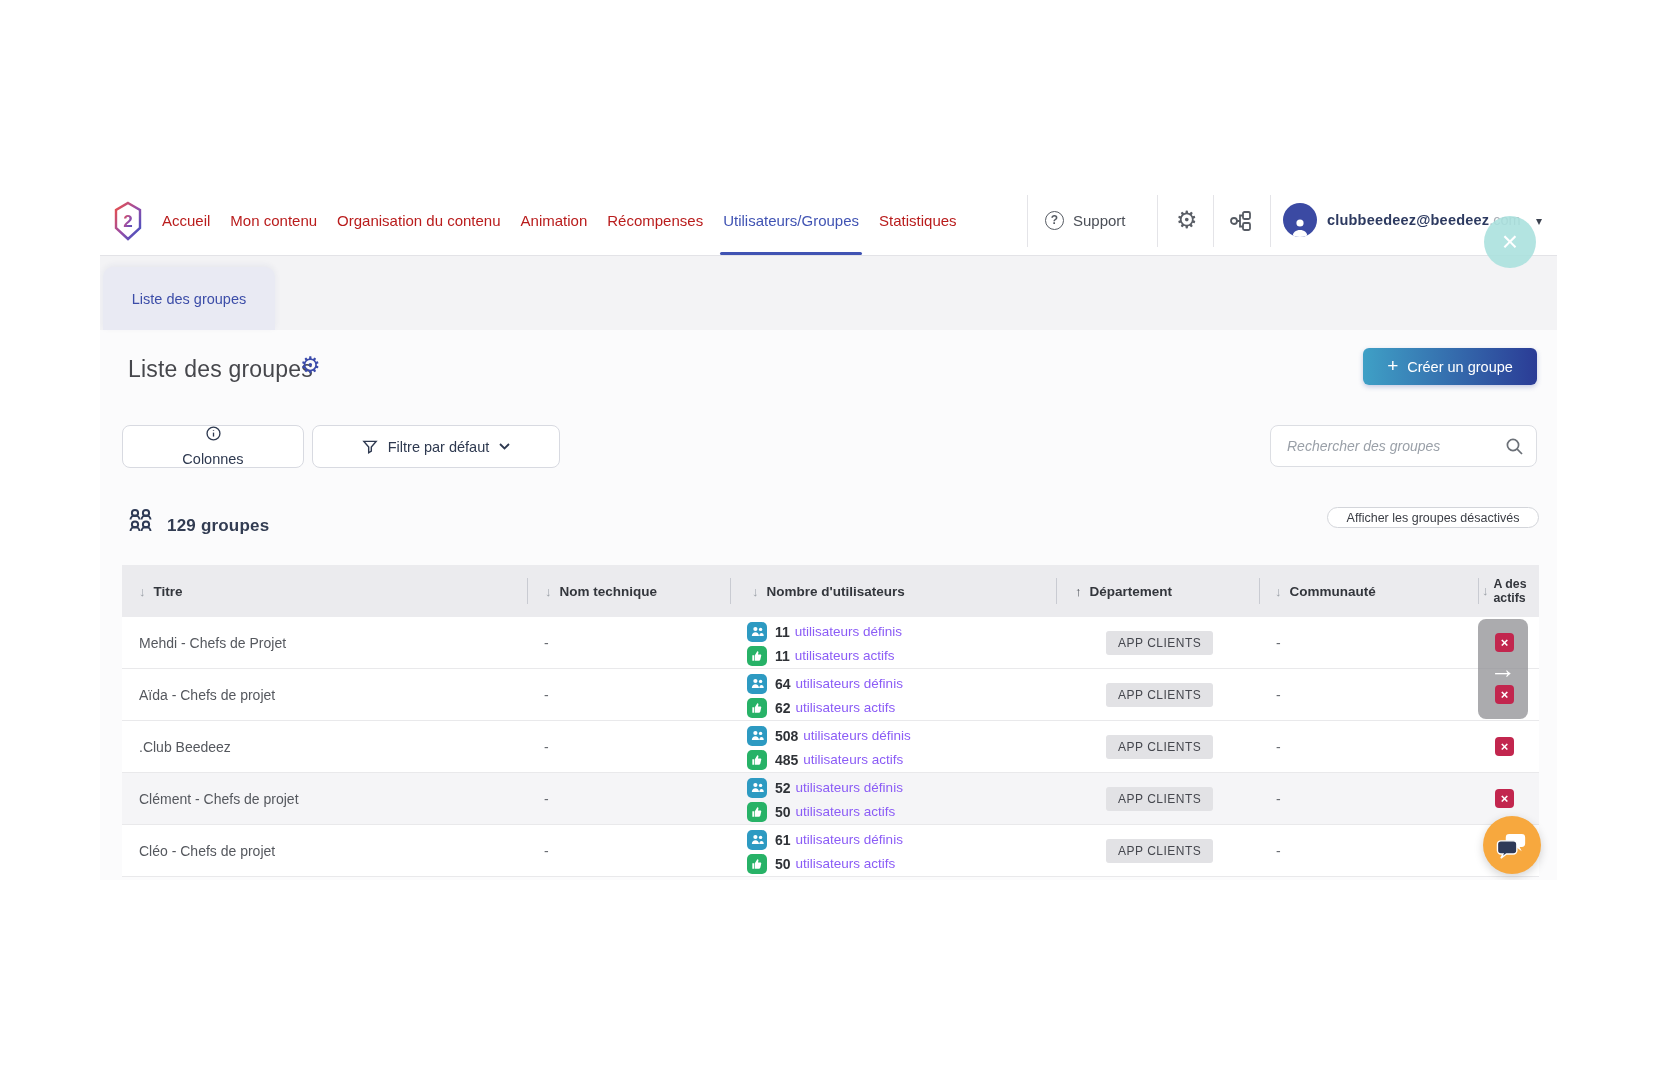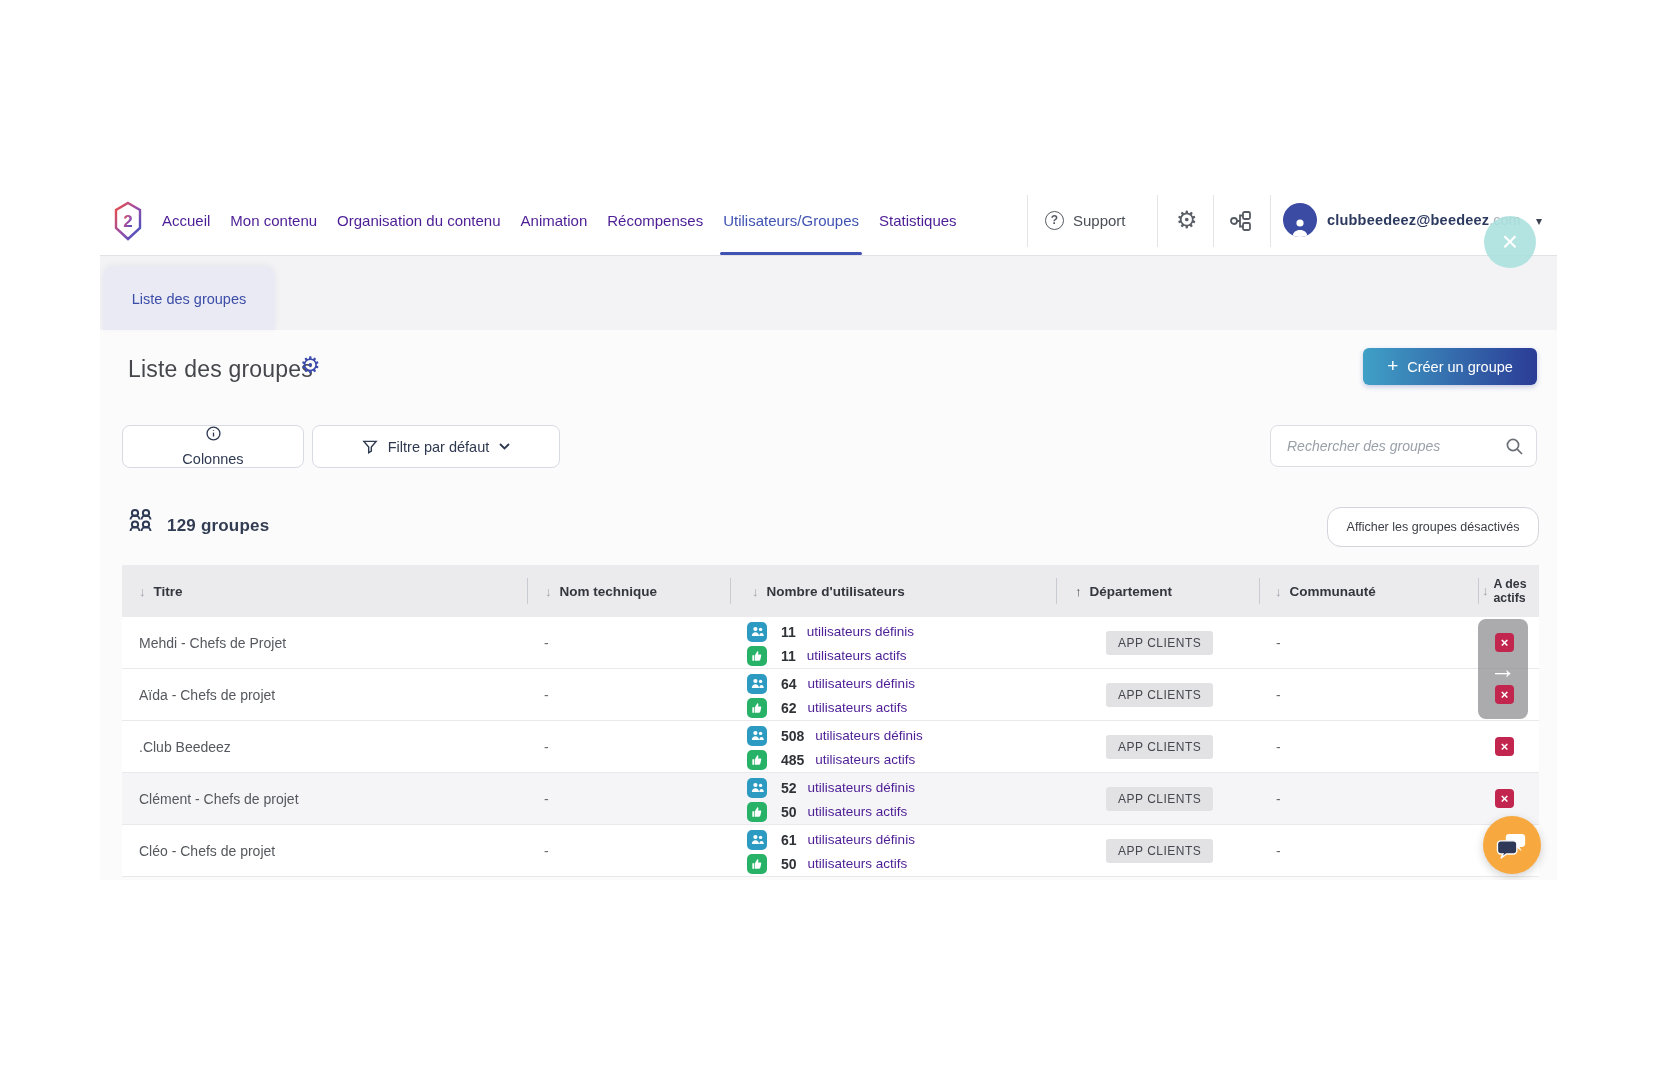--- a/index.html
+++ b/index.html
@@ -3,21 +3,21 @@
 <meta charset="utf-8">
 <style>
   * { margin:0; padding:0; box-sizing:border-box; }
   html,body { width:1665px; height:1080px; background:#ffffff; font-family:"Liberation Sans", sans-serif; overflow:hidden; }
   .app { position:absolute; left:100px; top:185px; width:1457px; height:695px; background:#fff; overflow:hidden; }
 
   
   .nav { position:absolute; left:0; top:0; width:100%; height:71px; background:#fff; border-bottom:1px solid #e3e3e7; }
   .logo { position:absolute; left:13px; top:16px; width:30px; height:40px; }
   .nav-items { position:absolute; left:62px; top:0; height:70px; display:flex; align-items:center; gap:20px; }
-  .nav-item { position:relative; height:70px; display:flex; align-items:center; font-size:15px; color:#4c1d95; cursor:pointer; white-space:nowrap; }
+  .nav-item { position:relative; height:70px; display:flex; align-items:center; font-size:15px; color:#b91c1c; cursor:pointer; white-space:nowrap; }
   .nav-item.active { color:#4053b3; font-weight:500; }
   .nav-item.active::after { content:""; position:absolute; left:-3px; right:-3px; bottom:0; height:3px; background:#4053b3; border-radius:2px; }
   .nav-sep { position:absolute; top:10px; width:1px; height:52px; background:#e4e4e8; }
   .support { position:absolute; left:945px; top:0; height:70px; display:flex; align-items:center; gap:9px; color:#4b4f57; font-size:15px; cursor:pointer; }
   .q-icon { width:19px; height:19px; border:1.6px solid #565b63; border-radius:50%; display:flex; align-items:center; justify-content:center; font-size:12px; color:#565b63; font-weight:700; }
   .nav-gear { position:absolute; left:1076px; top:0; height:70px; display:flex; align-items:center; font-size:24px; color:#5a5e66; cursor:pointer; }
   .org-icon { position:absolute; left:1129px; top:24px; cursor:pointer; }
   .user { position:absolute; left:1183px; top:0; height:70px; display:flex; align-items:center; gap:10px; cursor:pointer; }
   .avatar { width:34px; height:34px; border-radius:50%; background:#3b4aa3; display:flex; align-items:flex-end; justify-content:center; overflow:hidden; }
   .email-main { font-size:14.5px; font-weight:700; color:#2d3a60; letter-spacing:.2px; }
@@ -41,46 +41,46 @@
   .btn-outline { position:absolute; top:95px; height:43px; background:#fff; border:1px solid #d8dae1; border-radius:8px; display:flex; align-items:center; justify-content:center; gap:10px; font-size:14.5px; color:#2e3950; cursor:pointer; }
   .btn-columns { left:22px; width:182px;flex-direction:column; }
   .btn-filter { left:212px; width:248px; }
   .search-box { position:absolute; left:1170px; top:95px; width:267px; height:42px; background:#fff; border:1px solid #dcdee3; border-radius:8px; }
   .search-box input { position:absolute; left:16px; top:0; width:210px; height:40px; border:none; outline:none; background:transparent; font-size:14px; color:#444; font-family:"Liberation Sans", sans-serif; }
   .search-box input::placeholder { color:#9aa0a8; font-style:italic; }
   .search-icon { position:absolute; right:12px; top:11px; }
 
   .count-row { position:absolute; left:26px; top:174px; display:flex; align-items:center; gap:13px; }
   .count-label { font-size:17px; font-weight:700; color:#323c52; letter-spacing:.2px;margin-top:12px; }
-  .show-disabled { position:absolute; left:1227px; top:177px; width:212px; height:40px; border:1px solid #d3d5da; border-radius:14px; background:#fff; display:flex; align-items:center; justify-content:center; font-size:12.5px; color:#3a3d44; cursor:pointer; }
+  .show-disabled { position:absolute; left:1227px; top:177px; width:212px; height:21px; border:1px solid #d3d5da; border-radius:14px; background:#fff; display:flex; align-items:center; justify-content:center; font-size:12.5px; color:#3a3d44; cursor:pointer; }
 
   
   .table { position:absolute; left:22px; top:235px; width:1417px; }
   .thead { display:flex; height:52px; background:#ebebee; align-items:center; }
   .th { position:relative; height:100%; display:flex; align-items:center; gap:8px; padding-left:17px; font-size:13.5px; font-weight:600; color:#33363c; cursor:pointer; }
   .th:not(:first-child)::before { content:""; position:absolute; left:0; top:13px; bottom:13px; width:1px; background:#c9cbd2; }
   .arrow { font-size:13px; color:#9ca1a8; font-weight:400; }
   .arrow.up { color:#4b4f57; }
   .c1 { width:405px; } .c2 { width:203px; padding-left:18px; } .c3 { width:326px; padding-left:22px; }
   .c4 { width:203px; padding-left:19px; } .c5 { width:219px; padding-left:16px; } .c6 { width:61px; padding-left:4px; }
   .th.c6 { font-size:12.3px; line-height:1.15; gap:5px; }
   .th.c6 .wrap { width:44px; white-space:normal; }
 
   .row { position:relative; display:flex; height:52px; background:#fff; border-bottom:1px solid #e9e9eb; align-items:center; cursor:pointer; }
   .row.hover { background:#f5f5f7; }
   .cell { height:100%; display:flex; align-items:center; padding-left:17px; }
   .cell.title { font-size:14px; color:#55585e; }
   .cell.dash { font-size:14px; color:#6a6d73; }
   .cell.users { flex-direction:column; align-items:flex-start; justify-content:center; gap:4px; padding-top:2px; }
-  .uline { display:flex; align-items:center; gap:14px; height:20px; }
+  .uline { display:flex; align-items:center; gap:8px; height:20px; }
   .ubadge { width:20px; height:20px; border-radius:5px; display:flex; align-items:center; justify-content:center; flex:0 0 auto; }
   .ubadge.blue { background:#2d9ac2; }
   .ubadge.green { background:#27b267; }
   .num { font-size:14px; font-weight:700; color:#2f3237; }
-  .lbl { font-size:13.5px; color:#4c1d95; margin-left:-3px; }
+  .lbl { font-size:13.5px; color:#8b5cf6; margin-left:-3px; }
   .dept-badge { background:#e2e2e5; border-radius:3px; padding:5px 12px; font-size:12px; font-weight:500; color:#45474e; letter-spacing:.5px; white-space:nowrap;margin-left:33px; }
   .x-badge { width:19px; height:19px; border-radius:4px; background:#c2264e; color:#fff; display:flex; align-items:center; justify-content:center; font-size:13px; font-weight:700; z-index:3; cursor:pointer; }
   .scroll-overlay { position:absolute; left:1356px; top:54px; width:50px; height:100px; background:rgba(148,148,151,0.78); border-radius:8px; z-index:2; display:flex; align-items:center; justify-content:center; cursor:pointer; }
   .scroll-overlay .ar { color:#fff; font-size:26px; }
 
   
   .chat-launcher { position:absolute; left:1383px; top:631px; width:58px; height:58px; border-radius:50%; background:#f7a83e; box-shadow:0 3px 10px rgba(0,0,0,.18); display:flex; align-items:center; justify-content:center; cursor:pointer; z-index:40; }
 </style>
 </head>
 <body>

